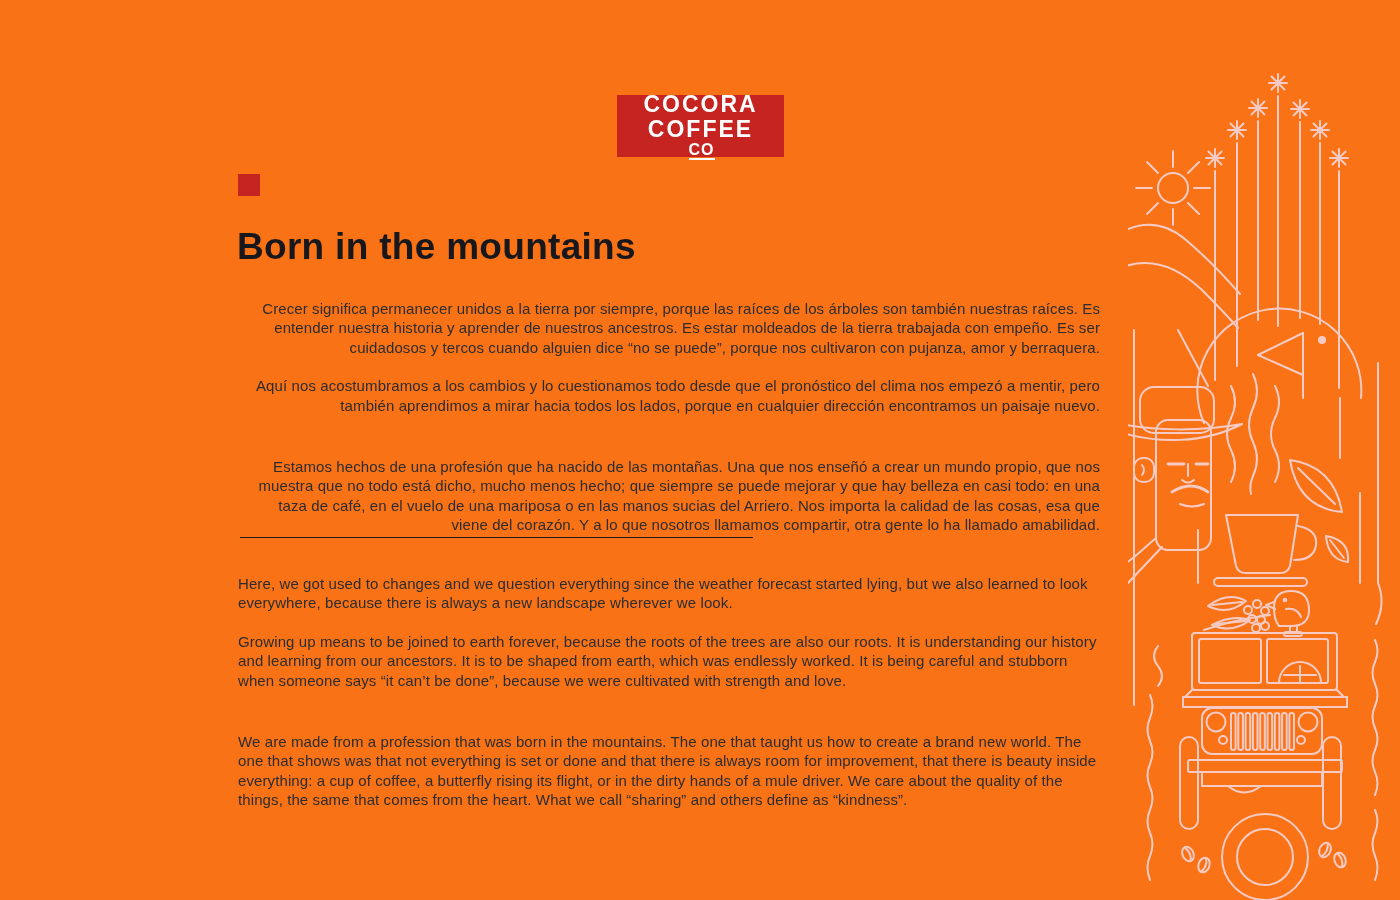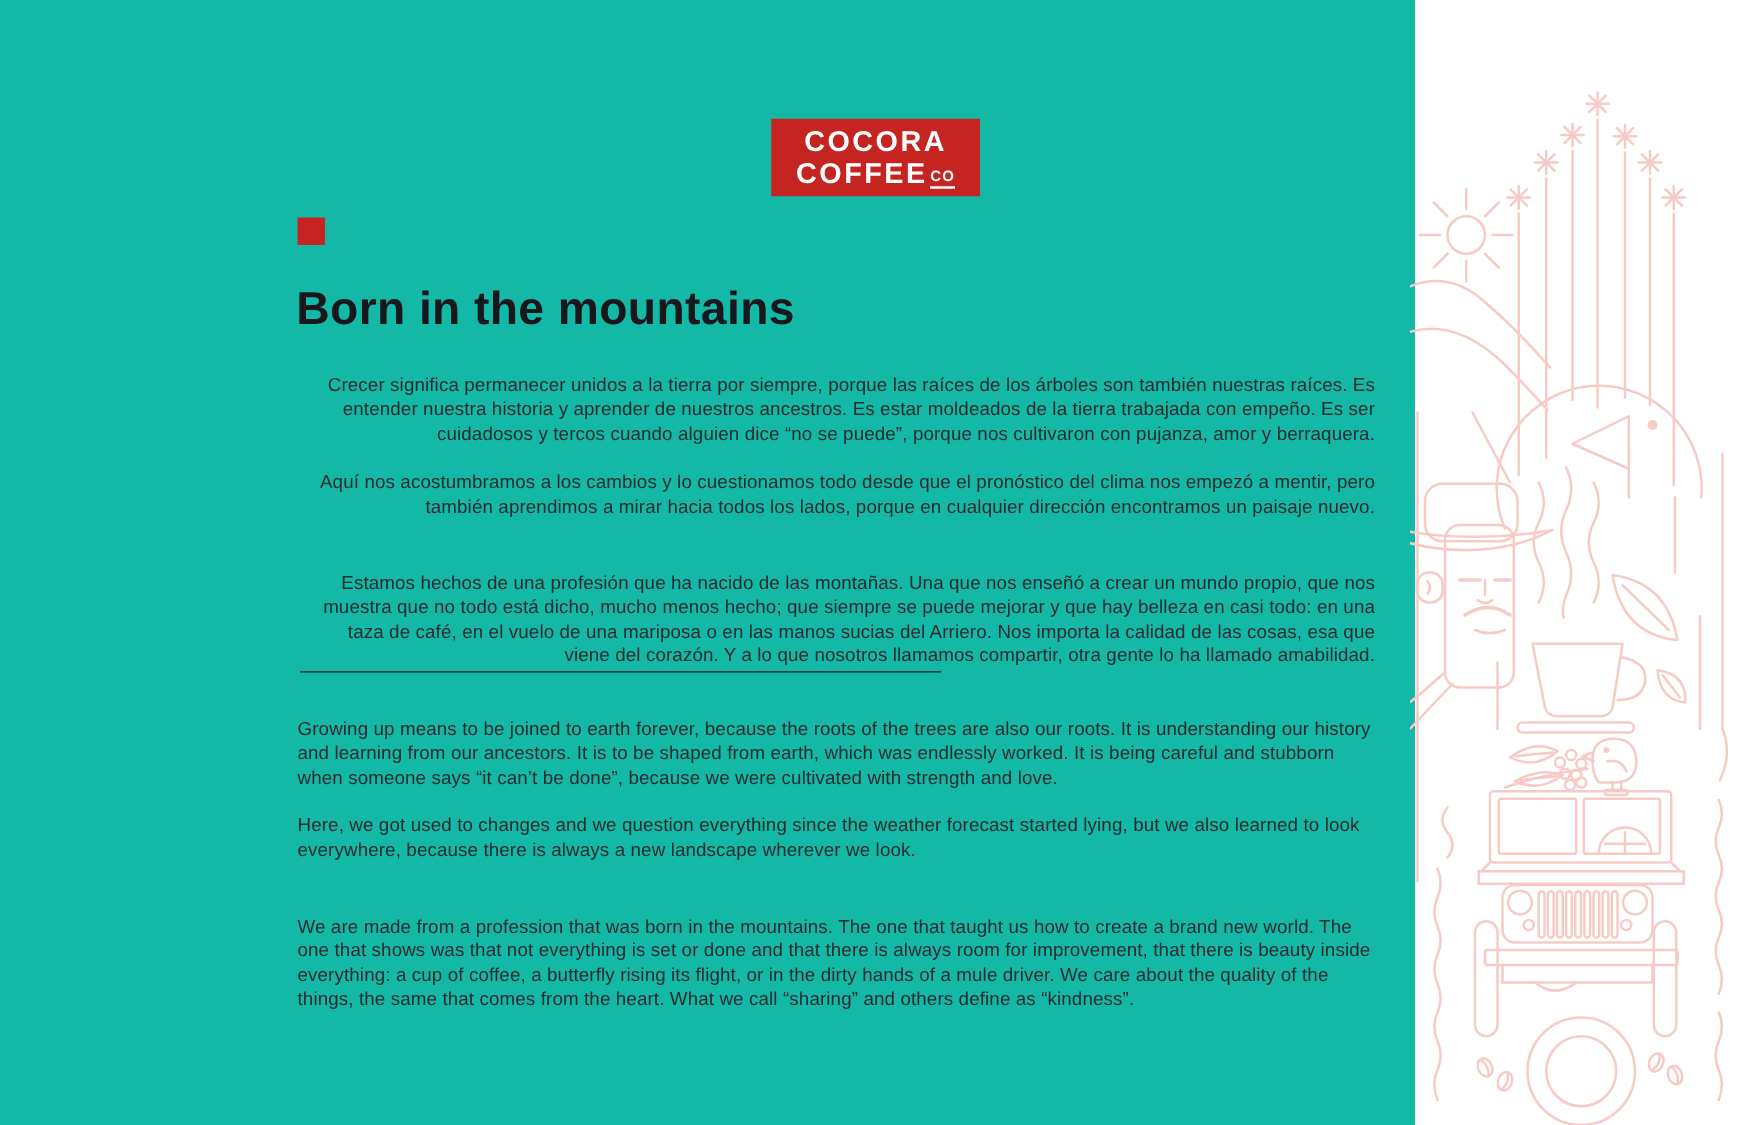--- a/index.html
+++ b/index.html
@@ -4,29 +4,29 @@
 <style>
   :root{
     --brand-red:#c62421;
     --pink:#f6cbc6;
     --text:#2c2c2e;
     --heading:#17171c;
   }
   *{margin:0;padding:0;box-sizing:border-box;}
   html,body{width:1400px;height:900px;background:#fff;overflow:hidden;
     font-family:"Liberation Sans", sans-serif;}
-  .page{position:relative;width:1132px;height:900px;background:#14b8a6;}
+  .page{position:relative;width:1400px;height:900px;background:#f97316;}
 
   
   .logo{position:absolute;left:617px;top:95px;width:167px;height:62px;
     background:var(--brand-red);color:#fff;display:flex;flex-direction:column;
     align-items:center;justify-content:center;font-weight:bold;
     font-size:23px;letter-spacing:2px;line-height:25px;text-align:center;}
-  .logo-line2{display:flex;align-items:flex-end;}
-  .logo-co{font-size:12px;letter-spacing:1px;line-height:12px;margin-left:2px;
+  .logo-line2{display:flex;align-items:center;flex-direction:column;}
+  .logo-co{font-size:16px;letter-spacing:1px;line-height:12px;margin-left:2px;
     margin-top:2px;border-bottom:2.5px solid #fff;padding-bottom:2px;}
 
   
   .marker{position:absolute;left:238px;top:174px;width:22px;height:22px;
     background:var(--brand-red);}
 
   
   .title{position:absolute;left:237px;top:226px;font-size:37px;font-weight:bold;
     color:var(--heading);letter-spacing:0.3px;}
 
@@ -69,22 +69,22 @@
 
   <div class="copy copy-es">
     <p>Crecer significa permanecer unidos a la tierra por siempre, porque las raíces de los árboles son también nuestras raíces. Es entender nuestra historia y aprender de nuestros ancestros. Es estar moldeados de la tierra trabajada con empeño. Es ser cuidadosos y tercos cuando alguien dice “no se puede”, porque nos cultivaron con pujanza, amor y berraquera.</p>
     <p>Aquí nos acostumbramos a los cambios y lo cuestionamos todo desde que el pronóstico del clima nos empezó a mentir, pero también aprendimos a mirar hacia todos los lados, porque en cualquier dirección encontramos un paisaje nuevo.</p>
     <p>Estamos hechos de una profesión que ha nacido de las montañas. Una que nos enseñó a crear un mundo propio, que nos muestra que no todo está dicho, mucho menos hecho; que siempre se puede mejorar y que hay belleza en casi todo: en una taza de café, en el vuelo de una mariposa o en las manos sucias del Arriero. Nos importa la calidad de las cosas, esa que viene del corazón. Y a lo que nosotros llamamos compartir, otra gente lo ha llamado amabilidad.</p>
   </div>
 
   <div class="divider"></div>
 
   <div class="copy copy-en">
+    <p>Here, we got used to changes and we question everything since the weather forecast started lying, but we also learned to look everywhere, because there is always a new landscape wherever we look.</p>
     <p>Growing up means to be joined to earth forever, because the roots of the trees are also our roots. It is understanding our history and learning from our ancestors. It is to be shaped from earth, which was endlessly worked. It is being careful and stubborn when someone says “it can’t be done”, because we were cultivated with strength and love.</p>
-    <p>Here, we got used to changes and we question everything since the weather forecast started lying, but we also learned to look everywhere, because there is always a new landscape wherever we look.</p>
     <p>We are made from a profession that was born in the mountains. The one that taught us how to create a brand new world. The one that shows was that not everything is set or done and that there is always room for improvement, that there is beauty inside everything: a cup of coffee, a butterfly rising its flight, or in the dirty hands of a mule driver. We care about the quality of the things, the same that comes from the heart. What we call “sharing” and others define as “kindness”.</p>
   </div>
 
   <div class="illus">
     <svg viewBox="0 0 272 832" xmlns="http://www.w3.org/2000/svg">
       <defs>
         <g id="star8">
           <line x1="-9" y1="0" x2="9" y2="0"></line>
           <line x1="0" y1="-9" x2="0" y2="9"></line>
           <line x1="-6.5" y1="-6.5" x2="6.5" y2="6.5"></line>

